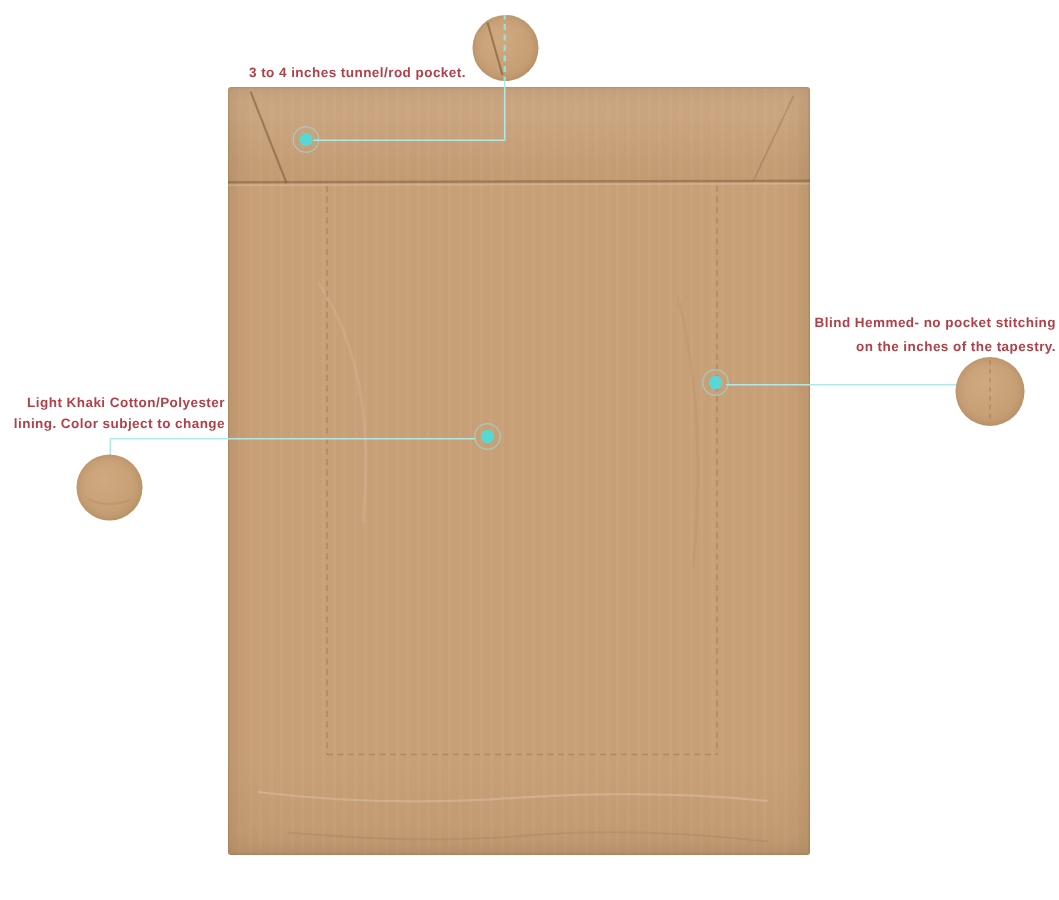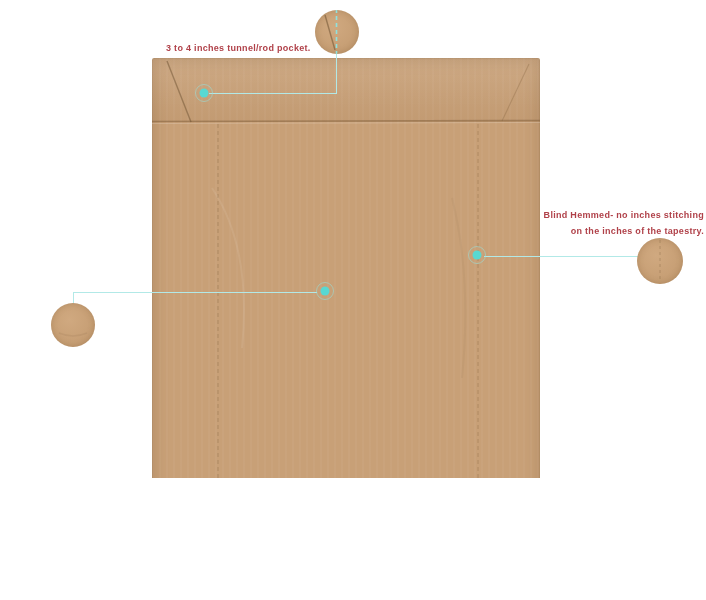--- a/index.html
+++ b/index.html
@@ -5,21 +5,21 @@
   :root{
     --label-text:#b04149;
     --leader-line:#b2e9e7;
     --marker-dot:#58d8d2;
     --fabric:#c8a077;
     --fabric-seam:#8a6a42;
   }
   *{margin:0;padding:0;box-sizing:border-box;}
   html,body{background:#ffffff;}
   .canvas{
-    position:relative;width:706px;height:478px;background:#ffffff;overflow:hidden;
+    position:relative;width:706px;height:600px;background:#ffffff;overflow:hidden;
     font-family:"Liberation Sans", sans-serif;
   }
   
   .fabric{
     position:absolute;left:152px;top:58px;width:388px;height:512px;
     background:
       linear-gradient(180deg, rgba(255,255,255,0.05) 0%, rgba(0,0,0,0) 10%, rgba(0,0,0,0) 88%, rgba(90,60,30,0.07) 100%),
       repeating-linear-gradient(90deg, rgba(255,255,255,0.035) 0 2px, rgba(0,0,0,0) 2px 7px),
       var(--fabric);
     box-shadow: inset 0 0 16px rgba(110,80,45,0.28), inset 0 0 2px rgba(110,80,45,0.4);
@@ -91,31 +91,35 @@
   <div class="leader v" style="left:335.5px;top:53px;height:40px;"></div>
   <div class="dot" style="left:195px;top:84px;"></div>
   <div class="detail-circle" style="left:315px;top:10px;width:44px;height:44px;">
     <svg width="44" height="44" viewBox="0 0 44 44">
       <line x1="10" y1="5" x2="20" y2="40" stroke="#6e5232" stroke-opacity="0.55" stroke-width="1.4"></line>
       <line x1="21.5" y1="-1" x2="21.5" y2="45" stroke="#8fe2df" stroke-width="1.6" stroke-dasharray="4 3"></line>
     </svg>
   </div>
 
   <div class="label label-right">
-    <div>Blind Hemmed- no inches stitching</div>
+    <div>Blind Hemmed- no pocket stitching</div>
     <div>on the inches of the tapestry.</div>
   </div>
   <div class="leader h" style="left:484px;top:255.5px;width:154px;"></div>
   <div class="dot" style="left:468px;top:246px;"></div>
   <div class="detail-circle" style="left:637px;top:238px;width:46px;height:46px;">
     <svg width="46" height="46" viewBox="0 0 46 46">
       <line x1="23" y1="2" x2="23" y2="44" stroke="#6e5232" stroke-opacity="0.25" stroke-width="1.2" stroke-dasharray="3 3"></line>
     </svg>
   </div>
 
+  <div class="label label-left">
+    <div>Light Khaki Cotton/Polyester</div>
+    <div>lining. Color subject to change</div>
+  </div>
   <div class="leader h" style="left:73px;top:291.5px;width:244px;"></div>
   <div class="leader v" style="left:72.5px;top:293px;height:11px;"></div>
   <div class="dot" style="left:316px;top:282px;"></div>
   <div class="detail-circle" style="left:51px;top:303px;width:44px;height:44px;">
     <svg width="44" height="44" viewBox="0 0 44 44">
       <path d="M8,30 q14,6 28,0" fill="none" stroke="#6e5232" stroke-opacity="0.1" stroke-width="1.5"></path>
     </svg>
   </div>
 
 </div>

